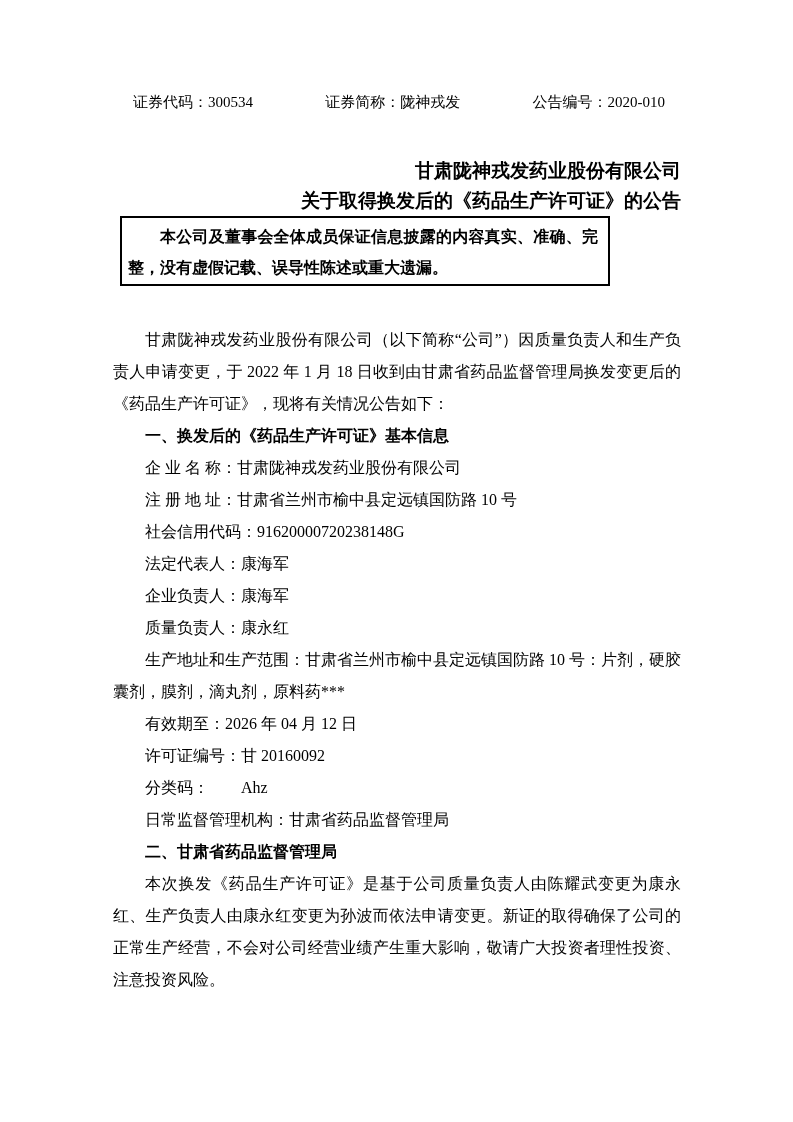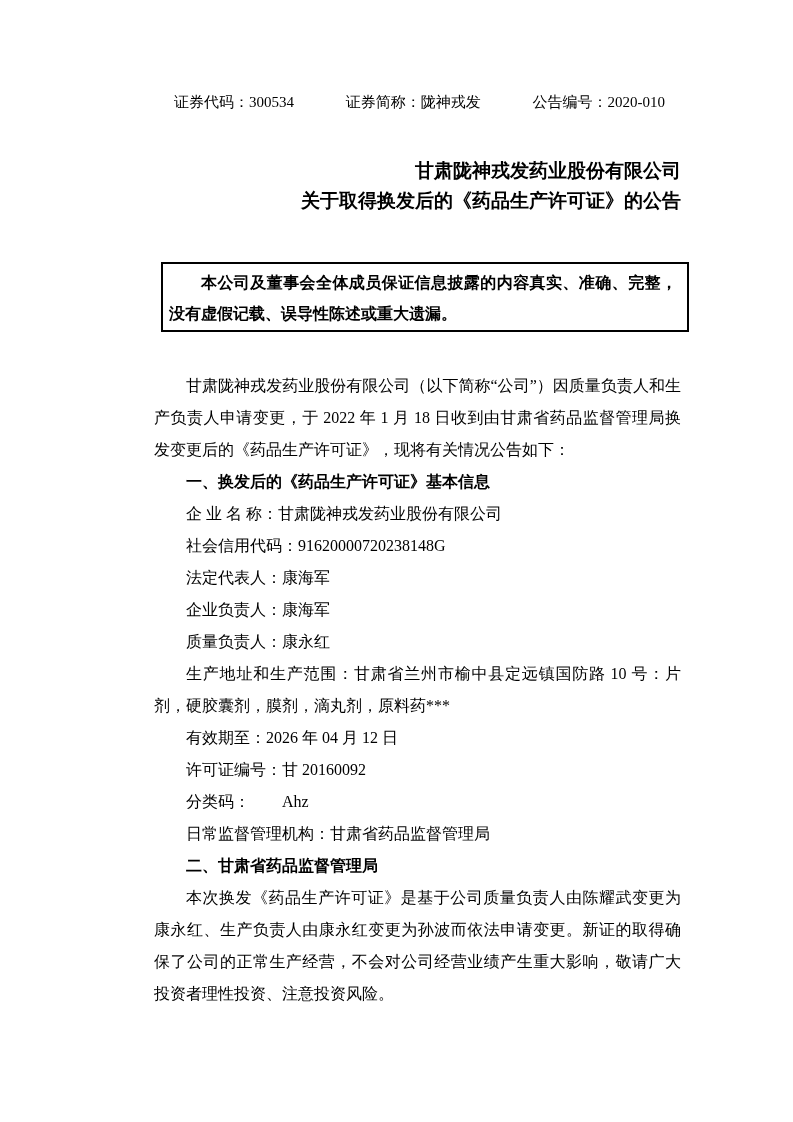--- a/index.html
+++ b/index.html
@@ -10,21 +10,20 @@
   .page {
     position: relative;
     width: 793px;
     height: 1122px;
     box-sizing: border-box;
     background: #ffffff;
     color: #000000;
     font-family: "Liberation Serif", "DejaVu Serif", serif;
     padding-top: 92px;
     overflow: hidden;
-    padding-left: 41px;
   }
   .content {
     margin-left: 113px;
     margin-right: 112px; 
   }
   .header-row {
     display: flex;
     justify-content: space-between;
     font-size: 15px;
     line-height: 20px;
@@ -36,23 +35,22 @@
     text-align: right;
     font-weight: bold;
     font-size: 19px;
     line-height: 30px;
     margin: 0;
   }
   .title1 { margin-top: 44px; }
   .title2 { }
   .notice-box {
     box-sizing: border-box;
-    margin-top: 46px;
     margin-left: 7px;
-    width: 528px;
+    width: 490px;
     border: 2px solid #000000;
     padding: 3px 10px 1px 6px;
   }
   .notice-box p {
     margin: 0;
     font-size: 16px;
     font-weight: bold;
     line-height: 31px;
     text-align: justify;
     text-indent: 2em;
@@ -86,20 +84,21 @@
 
     <div class="notice-box">
       <p>本公司及董事会全体成员保证信息披露的内容真实、准确、完整，没有虚假记载、误导性陈述或重大遗漏。</p>
     </div>
 
     <div class="body">
       <p>甘肃陇神戎发药业股份有限公司（以下简称“公司”）因质量负责人和生产负责人申请变更，于 2022 年 1 月 18 日收到由甘肃省药品监督管理局换发变更后的《药品生产许可证》，现将有关情况公告如下：</p>
 
       <p class="bold">一、换发后的《药品生产许可证》基本信息</p>
       <p>企 业 名 称：甘肃陇神戎发药业股份有限公司</p>
+      <p>注 册 地 址：甘肃省兰州市榆中县定远镇国防路 10 号</p>
       <p>社会信用代码：91620000720238148G</p>
       <p>法定代表人：康海军</p>
       <p>企业负责人：康海军</p>
       <p>质量负责人：康永红</p>
       <p>生产地址和生产范围：甘肃省兰州市榆中县定远镇国防路 10 号：片剂，硬胶囊剂，膜剂，滴丸剂，原料药***</p>
       <p>有效期至：2026 年 04 月 12 日</p>
       <p>许可证编号：甘 20160092</p>
       <p>分类码：　　Ahz</p>
       <p>日常监督管理机构：甘肃省药品监督管理局</p>
 

